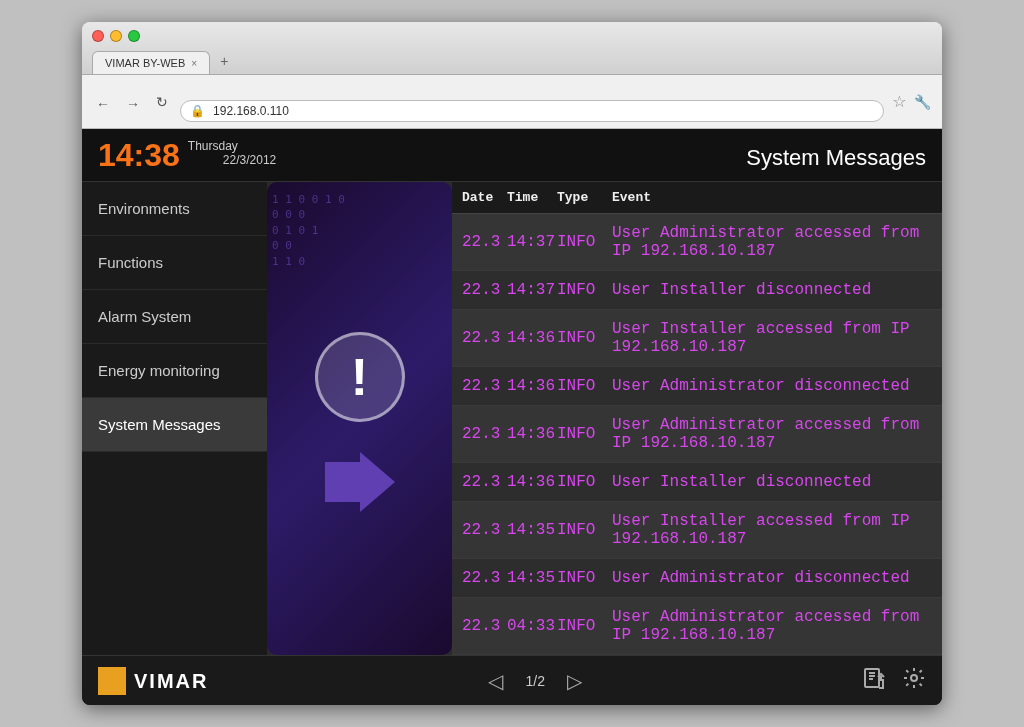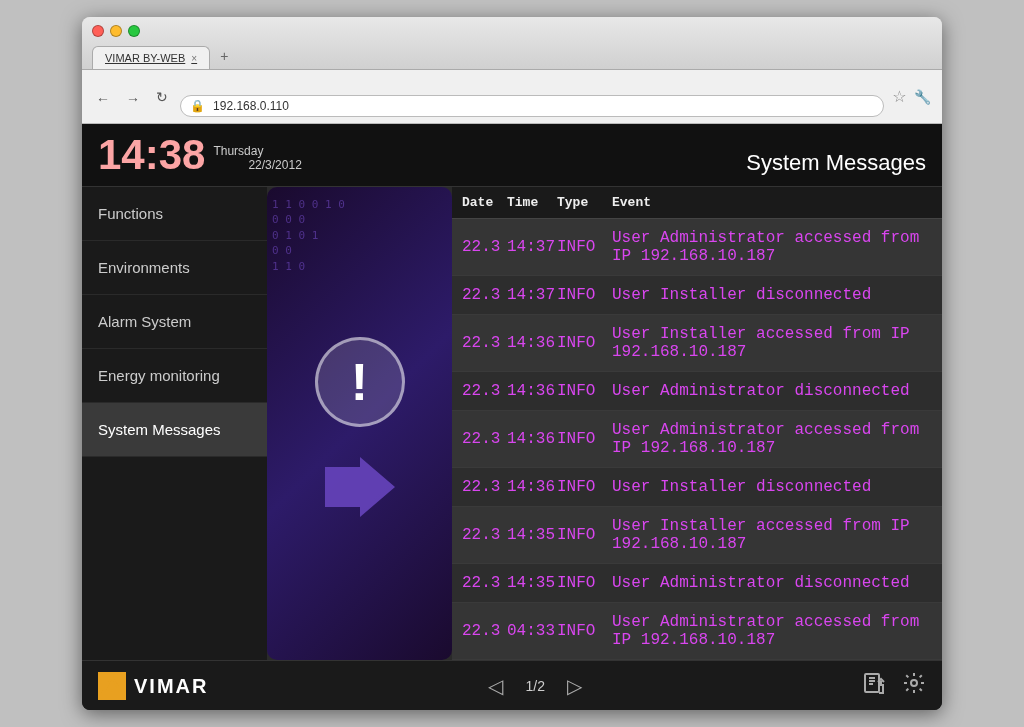--- a/index.html
+++ b/index.html
@@ -52,21 +52,20 @@
       background: #c8c8c8;
       border-radius: 6px 6px 0 0;
       padding: 5px 12px;
       font-size: 11px;
       color: #333;
       display: flex;
       align-items: center;
       gap: 6px;
       border: 1px solid #aaa;
       border-bottom: none;
-      text-decoration: underline;
     }
 
     .browser-tab.active {
       background: #f0f0f0;
     }
 
     .tab-close {
       font-size: 10px;
       color: #777;
       cursor: pointer;
@@ -134,23 +133,23 @@
       border-bottom: 1px solid #333;
     }
 
     .time-display {
       display: flex;
       align-items: flex-end;
       gap: 8px;
     }
 
     .time-large {
-      font-size: 42px;
+      font-size: 32px;
       font-weight: bold;
-      color: #fca5a5;
+      color: #f97316;
       line-height: 1;
     }
 
     .date-info {
       display: flex;
       flex-direction: column;
       padding-bottom: 4px;
     }
 
     .day-name {
@@ -418,22 +417,22 @@
           <span class="day-name">Thursday</span>
           <span class="date-val">22/3/2012</span>
         </div>
       </div>
       <div class="header-title">System Messages</div>
     </div>
 
     <div class="app-body">
 
       <div class="sidebar">
+        <div class="sidebar-item">Environments</div>
         <div class="sidebar-item">Functions</div>
-        <div class="sidebar-item">Environments</div>
         <div class="sidebar-item">Alarm System</div>
         <div class="sidebar-item">Energy monitoring</div>
         <div class="sidebar-item active">System Messages</div>
       </div>
 
       <div class="content-area">
 
         <div class="bg-image">
           <div class="binary-text">
             1 1 0 0 1 0<br>

